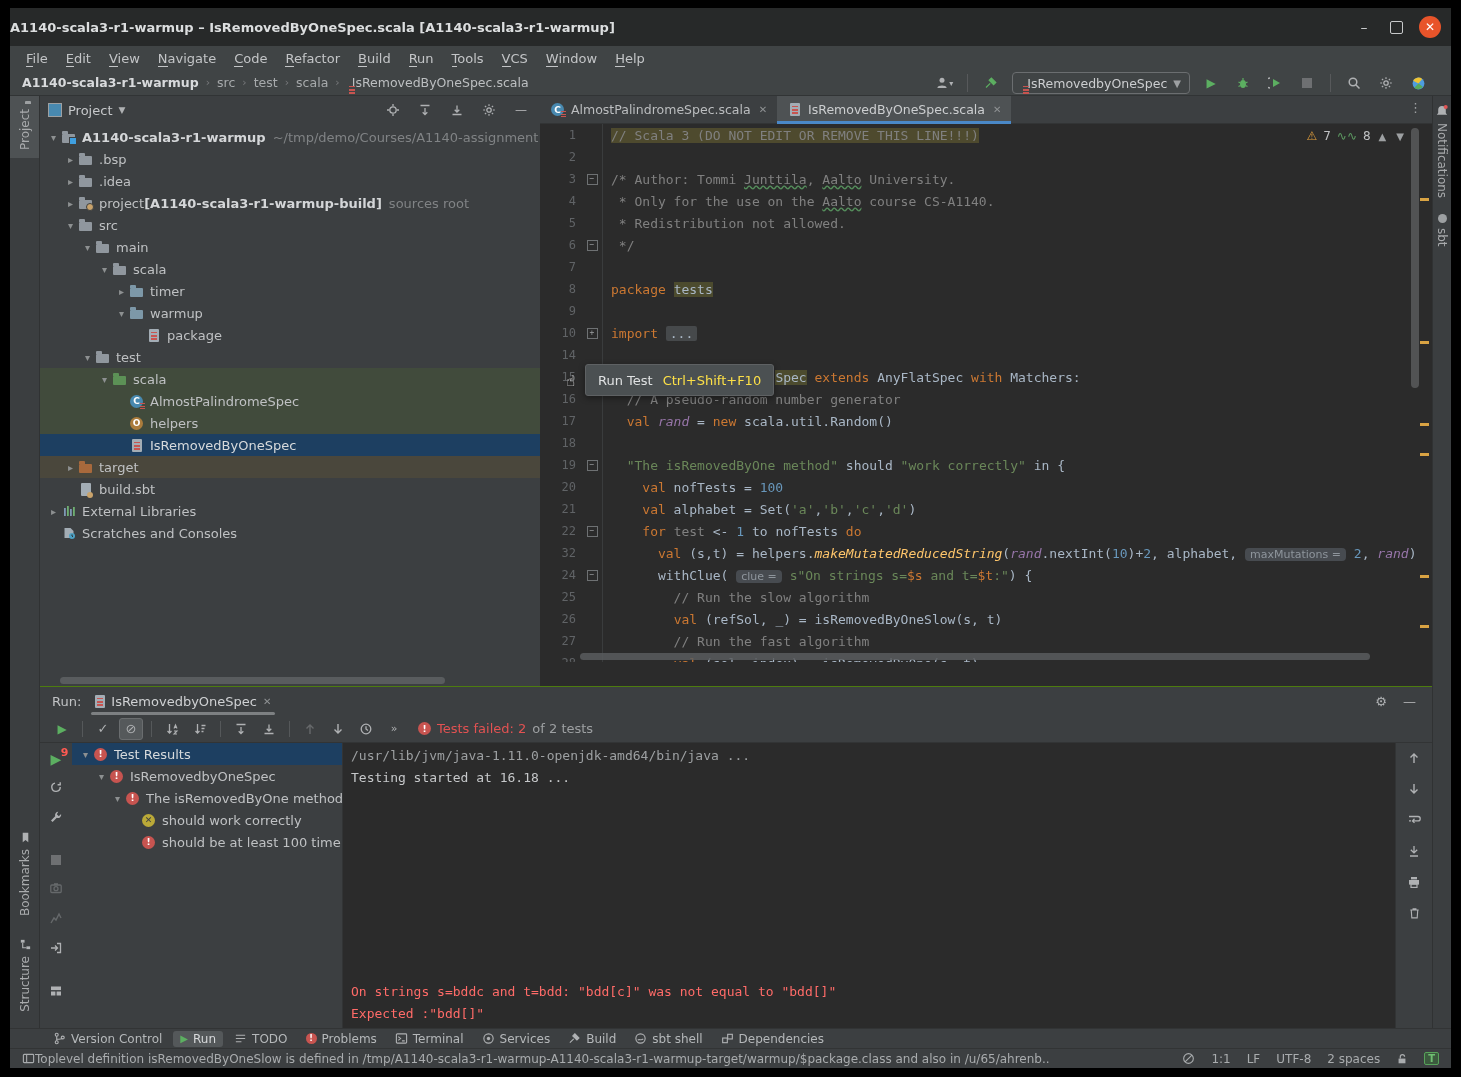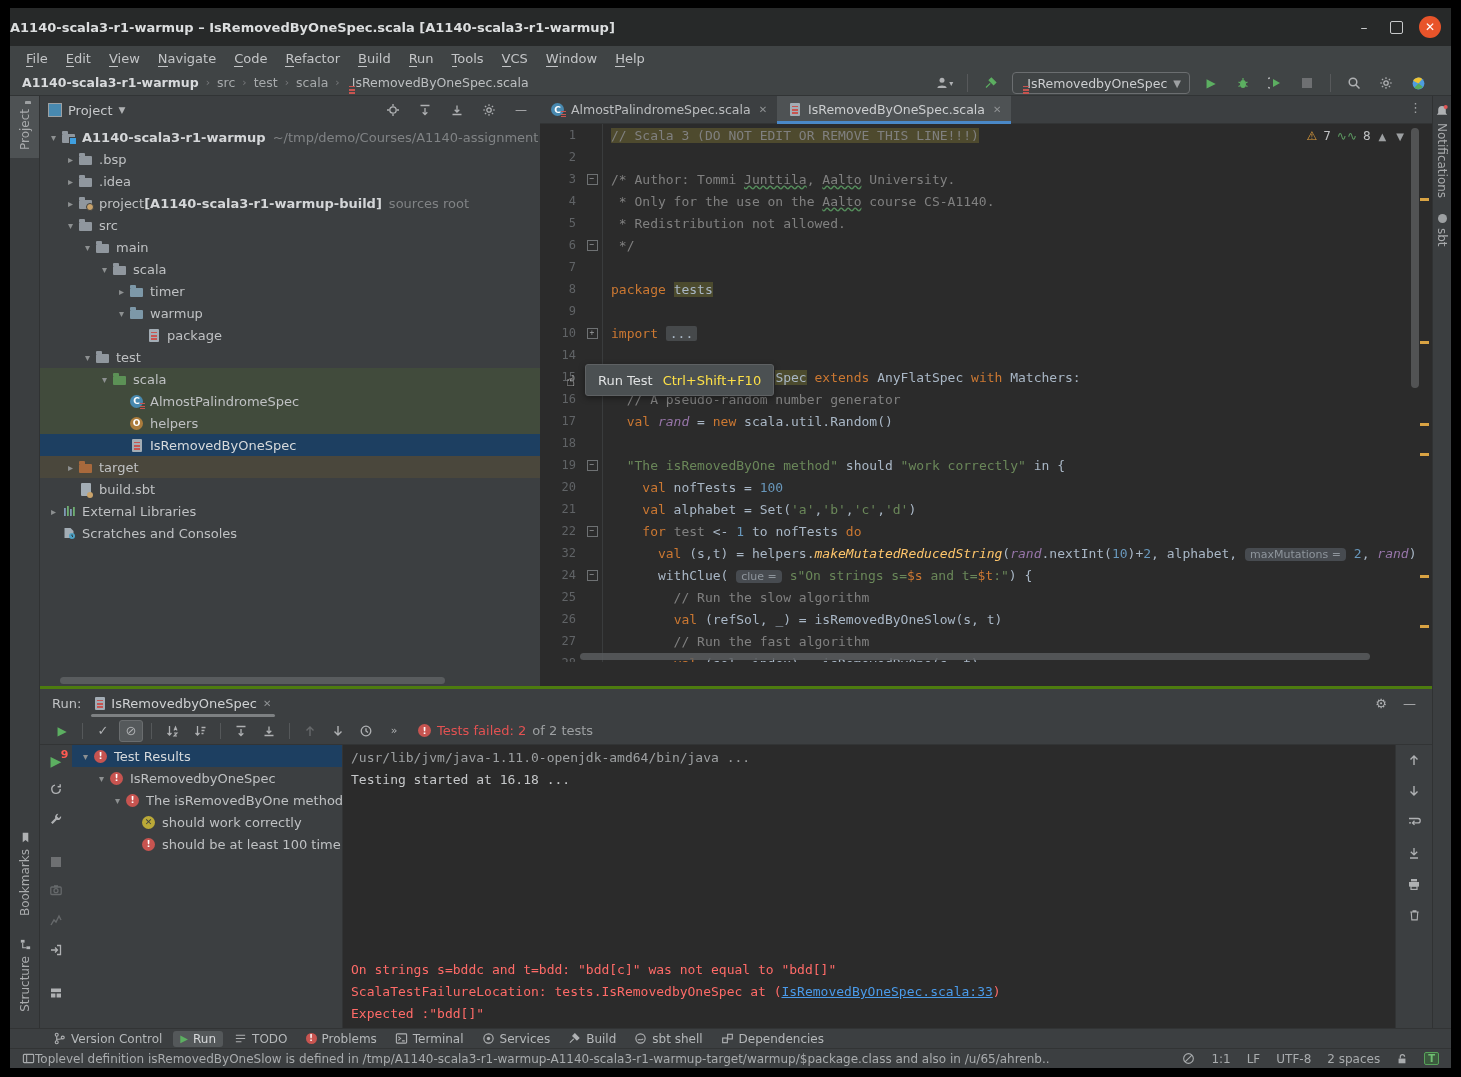--- a/index.html
+++ b/index.html
@@ -78,21 +78,21 @@
   .tooltip .tt1{color:#dfe1e2;}
   .tooltip .tt2{color:#fde047;}
   .inspect{position:absolute;display:flex;align-items:center;gap:6px;color:#c0c2c4;font-size:12px;}
   .inspect .w{color:#e8a33d;}
   .inspect .t{color:#5d9b62;}
   .inspect .nav{color:#9da0a2;font-size:10px;padding:0 2px;}
   .stripe-tick{position:absolute;width:9px;height:3px;background:#d9a343;right:3px;}
   .vthumb{position:absolute;right:13px;width:8px;background:rgba(130,133,135,.45);border-radius:4px;}
   .ehscroll{position:absolute;left:40px;bottom:26px;height:7px;background:#595c5e;border-radius:4px;opacity:.85;}
   
-  .runpanel{position:absolute;left:30px;top:678px;width:1392px;height:342px;background:#3c3f41;border-top:3px solid #4d7c0f;box-sizing:border-box;}
+  .runpanel{position:absolute;left:30px;top:678px;width:1392px;height:342px;background:#3c3f41;border-top:1px solid #4d7c0f;box-sizing:border-box;}
   .rp-head{height:28px;display:flex;align-items:center;padding-left:12px;gap:10px;}
   .rp-label{color:#c0c2c4;}
   .rp-tab{display:flex;align-items:center;gap:6px;position:relative;height:100%;padding:0 4px;color:#cfd1d3;}
   .rp-tab::after{content:"";position:absolute;left:0;bottom:0;width:100%;height:3px;background:#7d8082;border-radius:2px;}
   .rp-head-right{margin-left:auto;display:flex;align-items:center;gap:16px;padding-right:16px;}
   .rp-toolbar{height:28px;display:flex;align-items:center;padding-left:10px;gap:4px;border-bottom:1px solid #323435;box-sizing:border-box;}
   .rtb{width:24px;height:22px;display:flex;align-items:center;justify-content:center;border-radius:3px;color:#afb1b3;}
   .rtb.active{background:#55595b;border:1px solid #6a6d6f;box-sizing:border-box;}
   .rtb.dis{color:#66696b;}
   .rtb-sep{width:1px;height:16px;background:#55585a;margin:0 4px;}
@@ -822,21 +822,20 @@
             <span class="erric">!</span>
           </span>
           <span>should be at least 100 time</span>
         </div>
       </div>
     <div class="console" id="console">
         <div class="conline"><span class="cs g">/usr/lib/jvm/java-1.11.0-openjdk-amd64/bin/java ...</span></div>
         <div class="conline"><span class="cs w">Testing started at 16.18 ...</span></div>
         <div class="con-spacer"></div>
         <div class="conline"><span class="cs r">On strings s=bddc and t=bdd: "bdd[c]" was not equal to "bdd[]"</span></div>
-        <div class="conline"><span class="cs r">ScalaTestFailureLocation: tests.IsRemovedbyOneSpec at (</span><span class="cs link">IsRemovedByOneSpec.scala:33</span><span class="cs r">)</span></div>
         <div class="conline"><span class="cs r">Expected :"bdd[]"</span></div>
       </div>
     <div class="conbar" id="conbar">
         <span style="color: rgb(175, 177, 179);"><svg width="14" height="14" viewBox="0 0 14 14">
             <path d="M7 12V3M3.5 6.5L7 3l3.5 3.5" fill="none" stroke="currentColor" stroke-width="1.4"></path>
           </svg></span>
         <span style="color: rgb(175, 177, 179);"><svg width="14" height="14" viewBox="0 0 14 14">
             <path d="M7 2v9M3.5 7.5L7 11l3.5-3.5" fill="none" stroke="currentColor" stroke-width="1.4"></path>
           </svg></span>
         <span style="color: rgb(175, 177, 179);"><svg width="14" height="14" viewBox="0 0 14 14">

